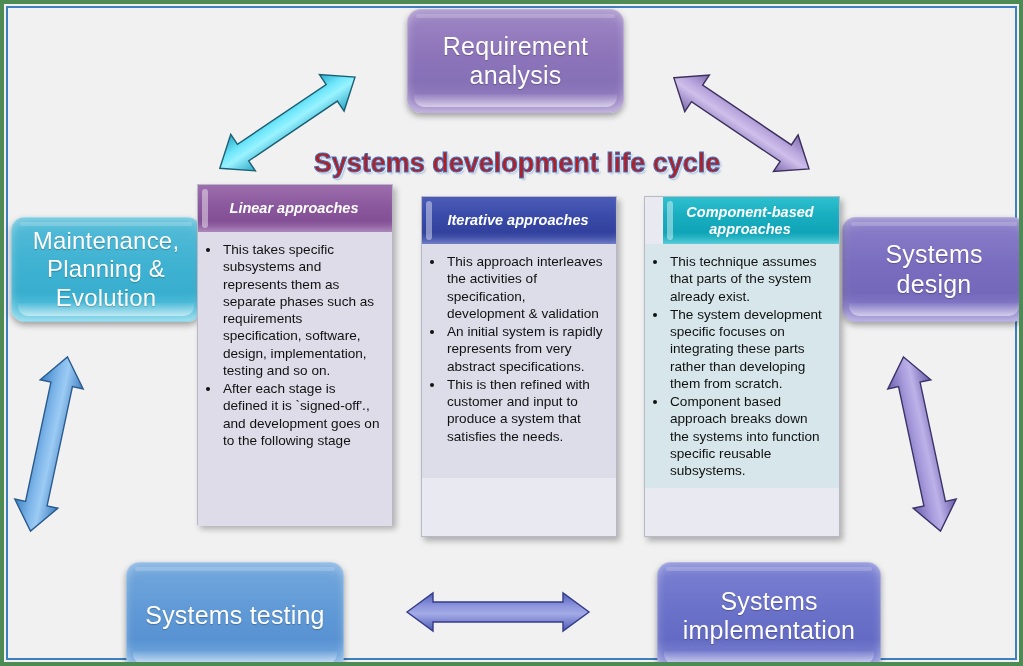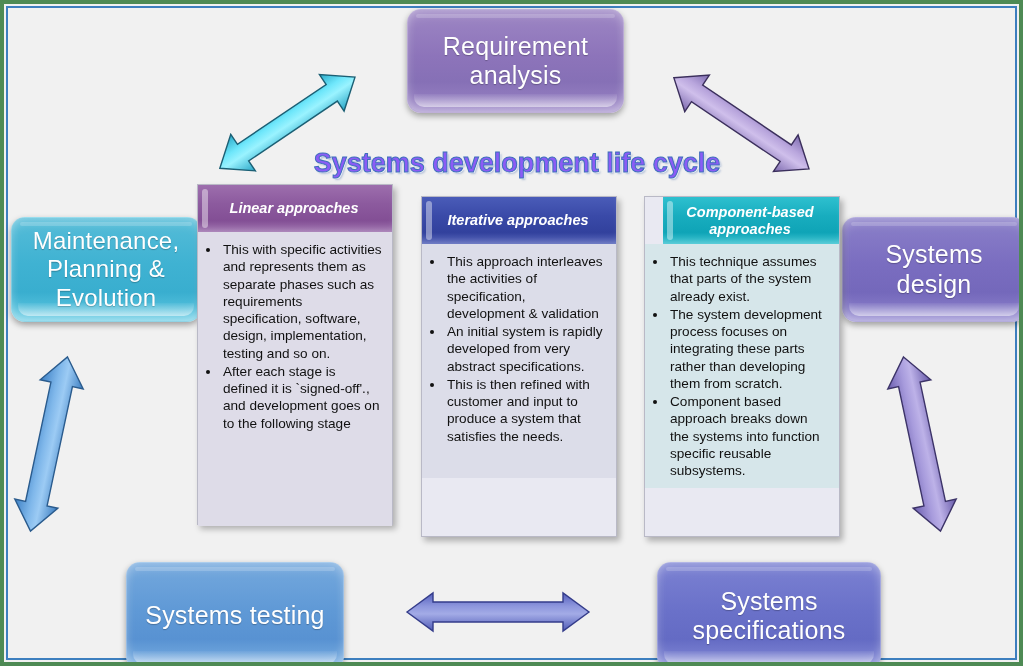--- a/index.html
+++ b/index.html
@@ -77,21 +77,21 @@
   #stage-implementation{
     left:653px;top:558px;width:224px;height:108px;
     background:linear-gradient(to bottom,#7b81d2 0%,#6a71c9 45%,#646bc4 72%,#888ed9 100%);
   }
 
   
   #title{
     position:absolute;left:293px;top:144px;width:440px;
     text-align:center;
     font-size:27px;font-weight:bold;
-    color:#8b5cf6;
+    color:#b91c1c;
     -webkit-text-stroke:1px #3f6fbb;
     text-shadow:1px 1px 0 rgba(255,255,255,.75), 2px 2px 2px rgba(60,100,170,.35);
     letter-spacing:0px;
     white-space:nowrap;
   }
 
   
   .panel{
     position:absolute;
     box-sizing:border-box;
@@ -171,58 +171,58 @@
 
   <div class="stage" id="stage-design">
     <span>Systems design</span>
   </div>
 
   <div class="stage" id="stage-testing">
     <span>Systems testing</span>
   </div>
 
   <div class="stage" id="stage-implementation">
-    <span>Systems specifications</span>
+    <span>Systems implementation</span>
   </div>
 
   <div id="title">Systems development life cycle</div>
 
   <div class="panel" id="panel-linear">
     <div class="panel-head">
       <span>Linear approaches</span>
     </div>
     <div class="panel-body">
       <ul>
-        <li>This with specific activities and represents them as separate phases such as requirements specification, software, design, implementation, testing and so on.</li>
+        <li>This takes specific subsystems and represents them as separate phases such as requirements specification, software, design, implementation, testing and so on.</li>
         <li>After each stage is defined it is `signed-off'., and development goes on to the following stage</li>
       </ul>
     </div>
   </div>
 
   <div class="panel" id="panel-iterative">
     <div class="panel-head">
       <span>Iterative approaches</span>
     </div>
     <div class="panel-body">
       <ul>
         <li>This approach interleaves the activities of specification, development &amp; validation</li>
-        <li>An initial system is rapidly developed from very abstract specifications.</li>
+        <li>An initial system is rapidly represents from very abstract specifications.</li>
         <li>This is then refined with customer and input to produce a system that satisfies the needs.</li>
       </ul>
     </div>
   </div>
 
   <div class="panel" id="panel-component">
     <div class="panel-head">
       <span>Component-based approaches</span>
     </div>
     <div class="panel-body">
       <ul>
         <li>This technique assumes that parts of the system already exist.</li>
-        <li>The system development process focuses on integrating these parts rather than developing them from scratch.</li>
+        <li>The system development specific focuses on integrating these parts rather than developing them from scratch.</li>
         <li>Component based approach breaks down the systems into function specific reusable subsystems.</li>
       </ul>
     </div>
   </div>
 
   <svg class="arrow" id="arrow-tl" viewBox="0 0 175 110">
     <defs>
       <linearGradient id="gTL" x1="0" y1="0" x2="0" y2="1">
         <stop offset="0%" stop-color="#2aa9c8"></stop>
         <stop offset="35%" stop-color="#6fe7fb"></stop>

